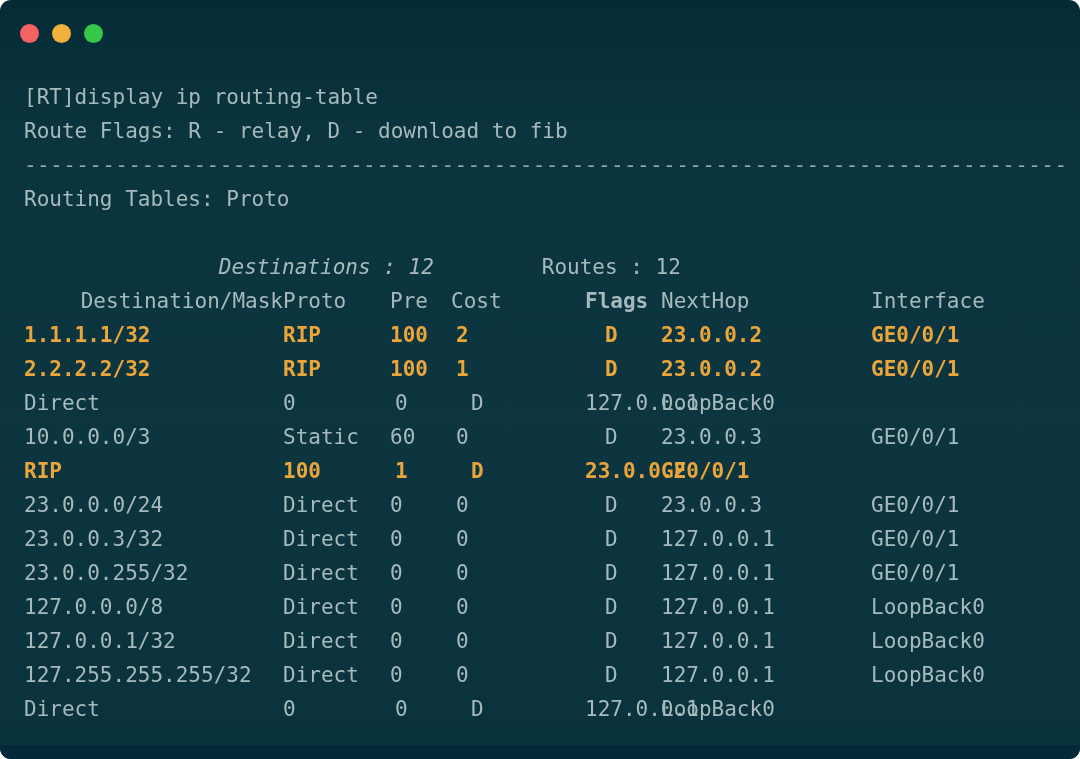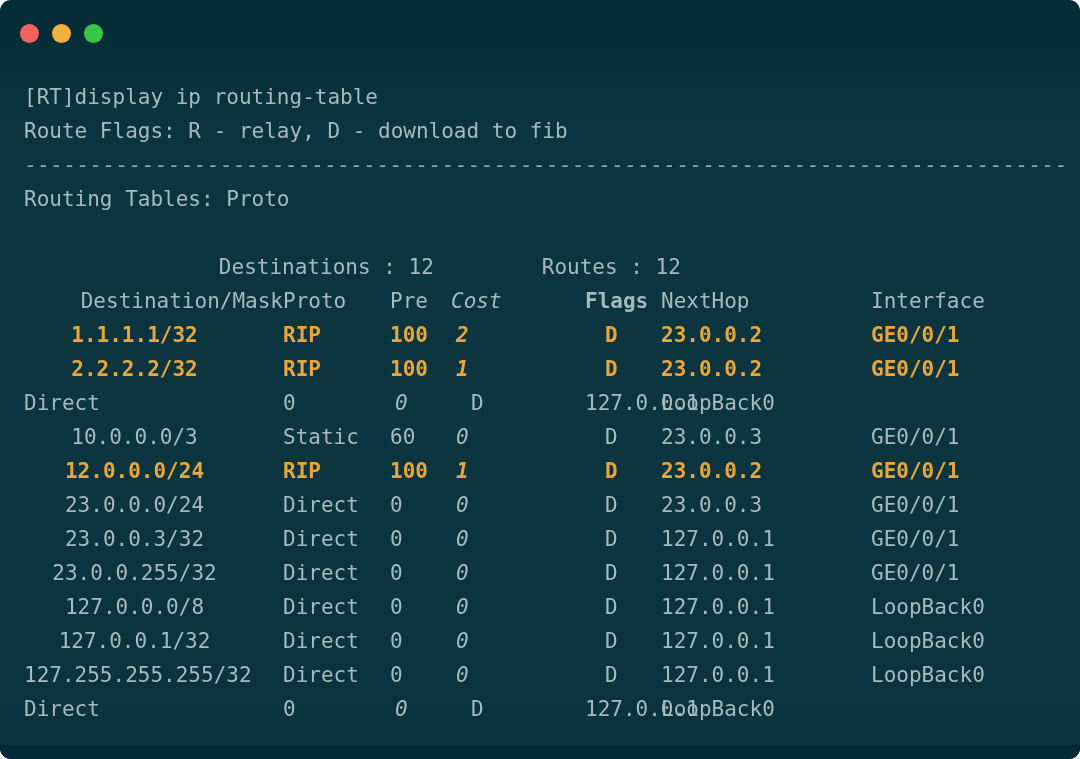--- a/index.html
+++ b/index.html
@@ -45,33 +45,33 @@
     padding:14px 24px 0 24px;
     color:var(--text-normal);
     font-size:21px;
   }
   .line {
     height:34px;
     line-height:34px;
     white-space:pre;
   }
   .line.separator { color:var(--text-dim); letter-spacing:0.4px; }
-  .counts-line .lbl-destinations { margin-left:119px; }
+  .counts-line .lbl-destinations { margin-left:119px;font-style:italic; }
   .counts-line .lbl-routes { margin-left:108px; }
 
   .trow {
     display:grid;
     grid-template-columns:259px 107px 61px 134px 76px 210px 1fr;
     height:34px;
     line-height:34px;
     white-space:pre;
   }
   .trow span { display:block; overflow:visible; }
-  .c-dest  { text-align:center; padding-right:38px; }
-  .c-cost  { padding-left:5px;font-style:italic; }
+  .c-dest  { text-align:left; padding-right:38px; }
+  .c-cost  { padding-left:5px; }
   .c-flags { padding-left:20px; }
   .thead .c-dest  { text-align:right; padding-right:0; }
   .thead .c-cost  { padding-left:0; }
   .thead .c-flags { padding-left:0;font-weight:bold; }
   .trow.hl { color:var(--text-highlight); font-weight:bold; }
 
   .footer-strip {
     position:absolute;
     left:0; right:0; bottom:0;
     height:14px;
@@ -139,21 +139,20 @@
         <div class="trow">
     <span class="c-dest">10.0.0.0/3</span>
     <span class="c-proto">Static</span>
     <span class="c-pre">60</span>
     <span class="c-cost">0</span>
     <span class="c-flags">D</span>
     <span class="c-nexthop">23.0.0.3</span>
     <span class="c-interface">GE0/0/1</span>
   </div>
         <div class="trow hl">
-    <span class="c-dest">12.0.0.0/24</span>
     <span class="c-proto">RIP</span>
     <span class="c-pre">100</span>
     <span class="c-cost">1</span>
     <span class="c-flags">D</span>
     <span class="c-nexthop">23.0.0.2</span>
     <span class="c-interface">GE0/0/1</span>
   </div>
         <div class="trow">
     <span class="c-dest">23.0.0.0/24</span>
     <span class="c-proto">Direct</span>

